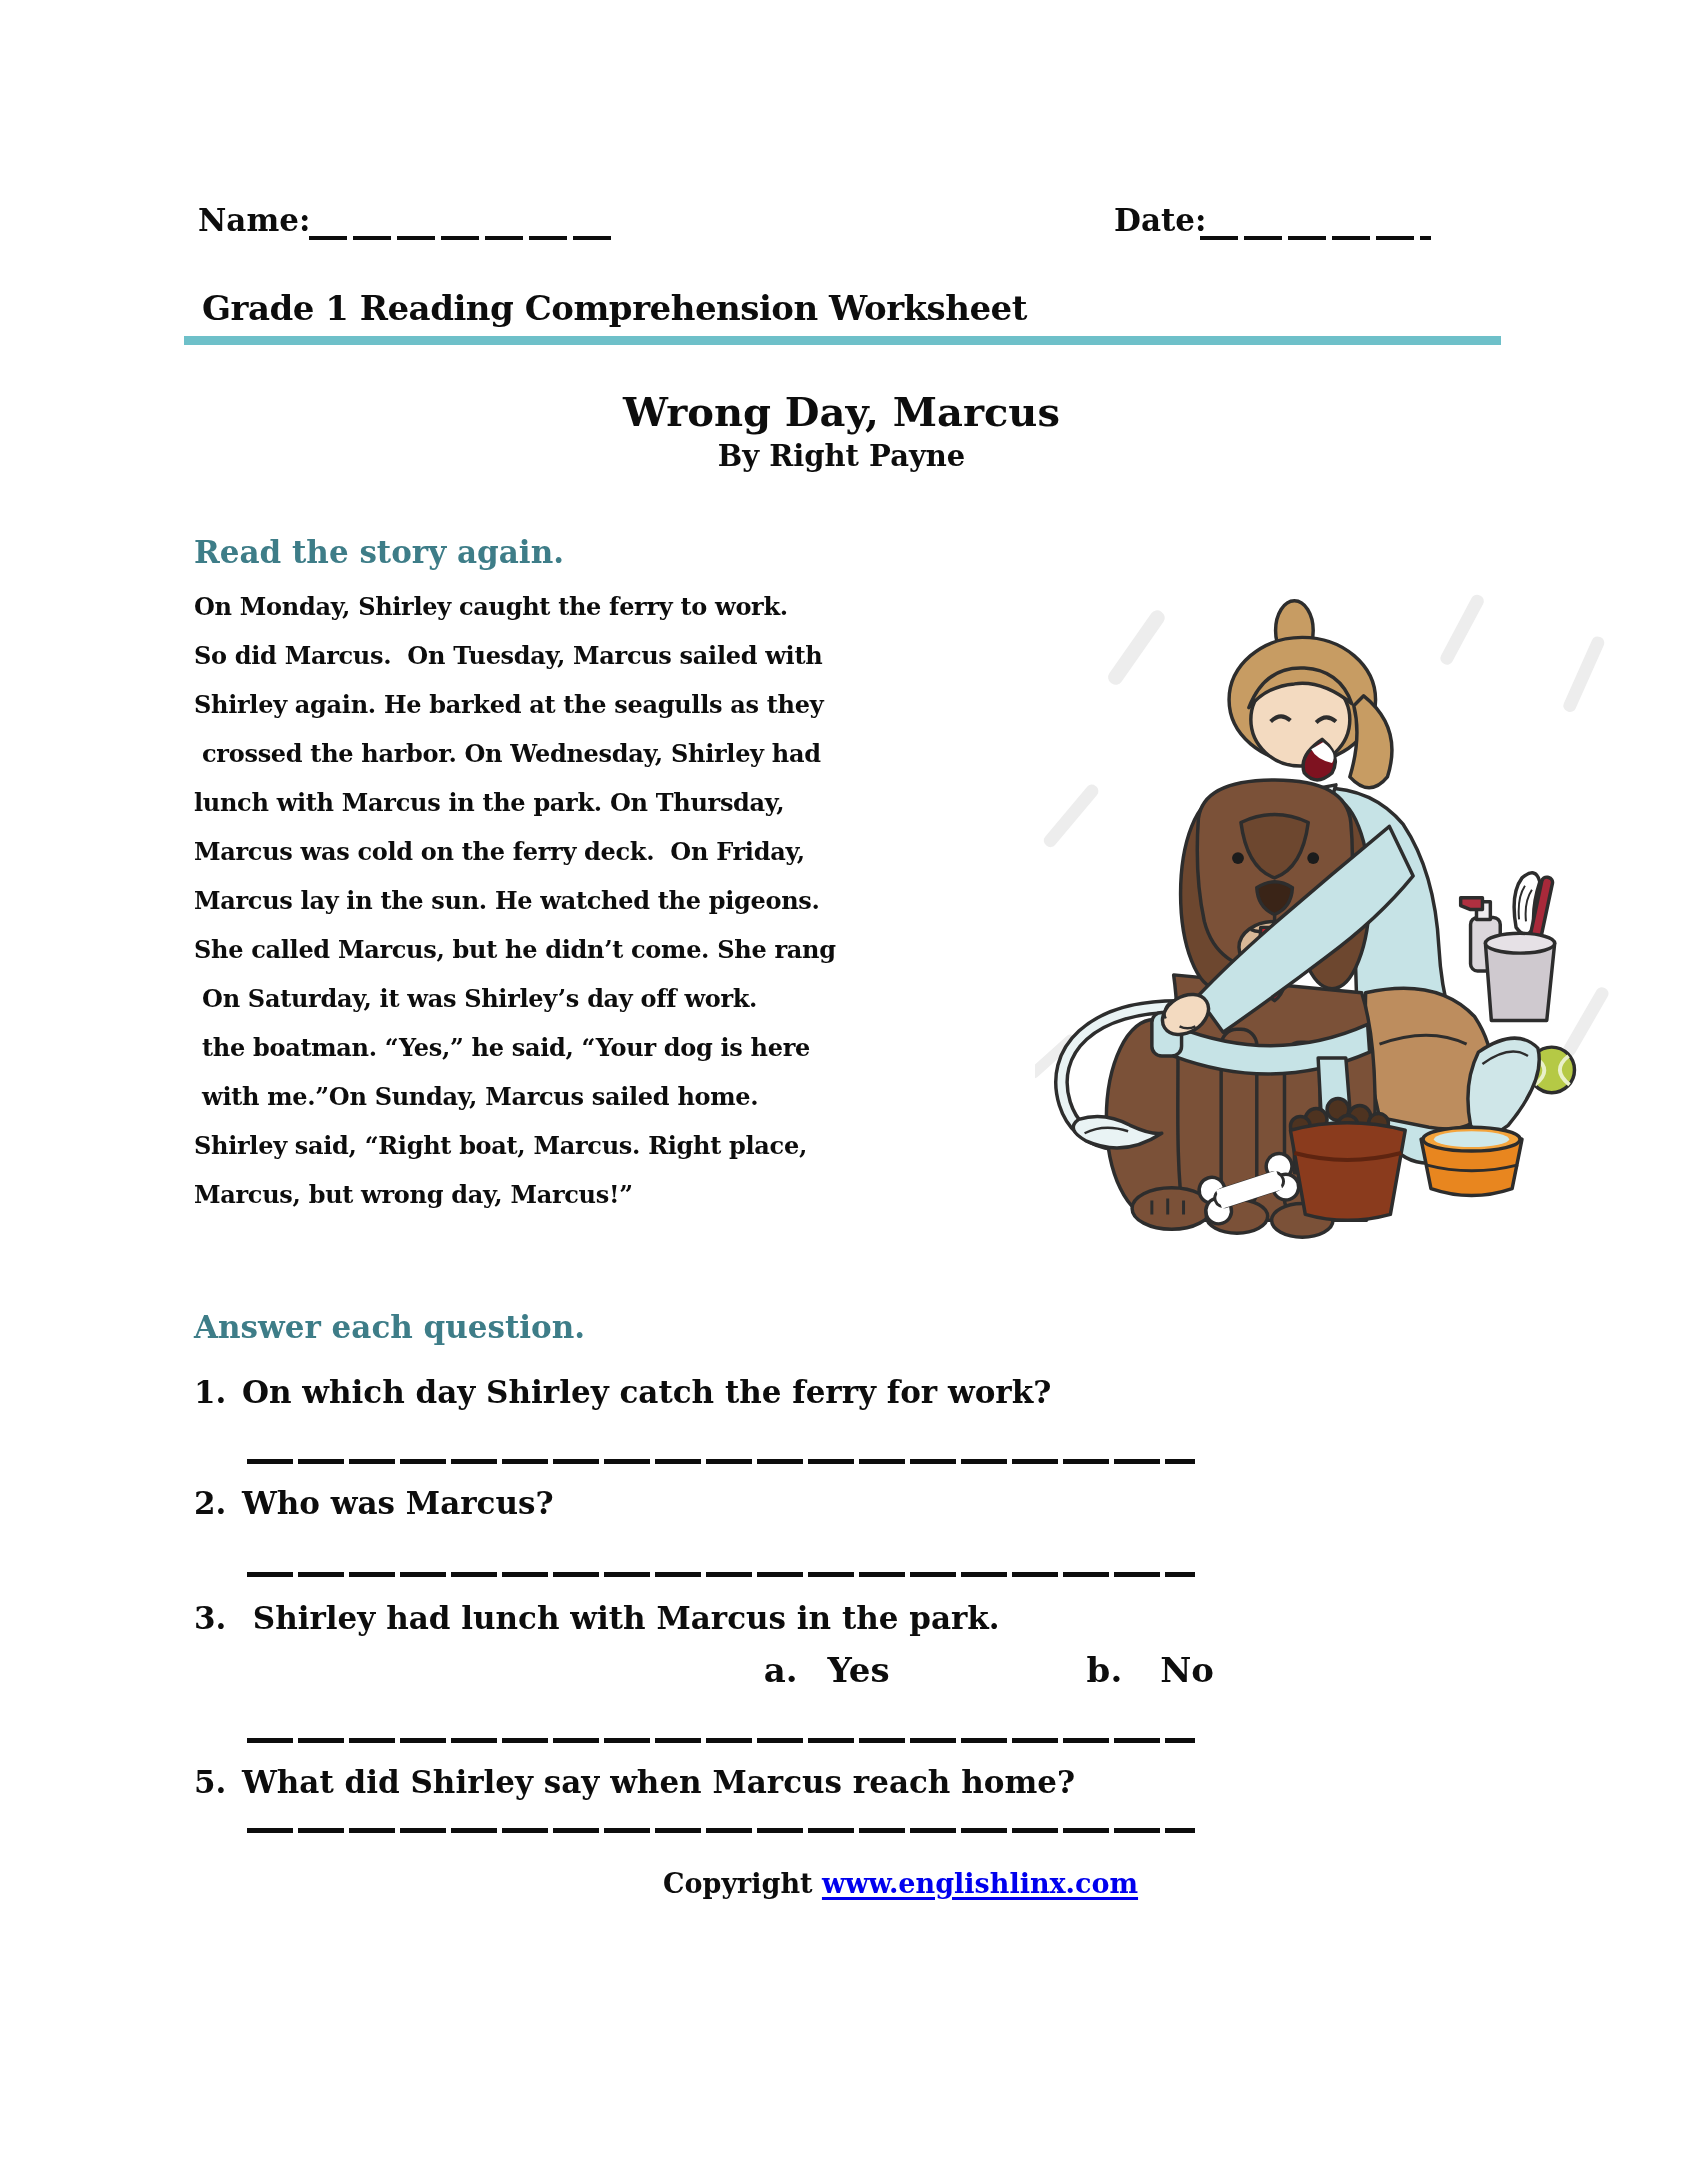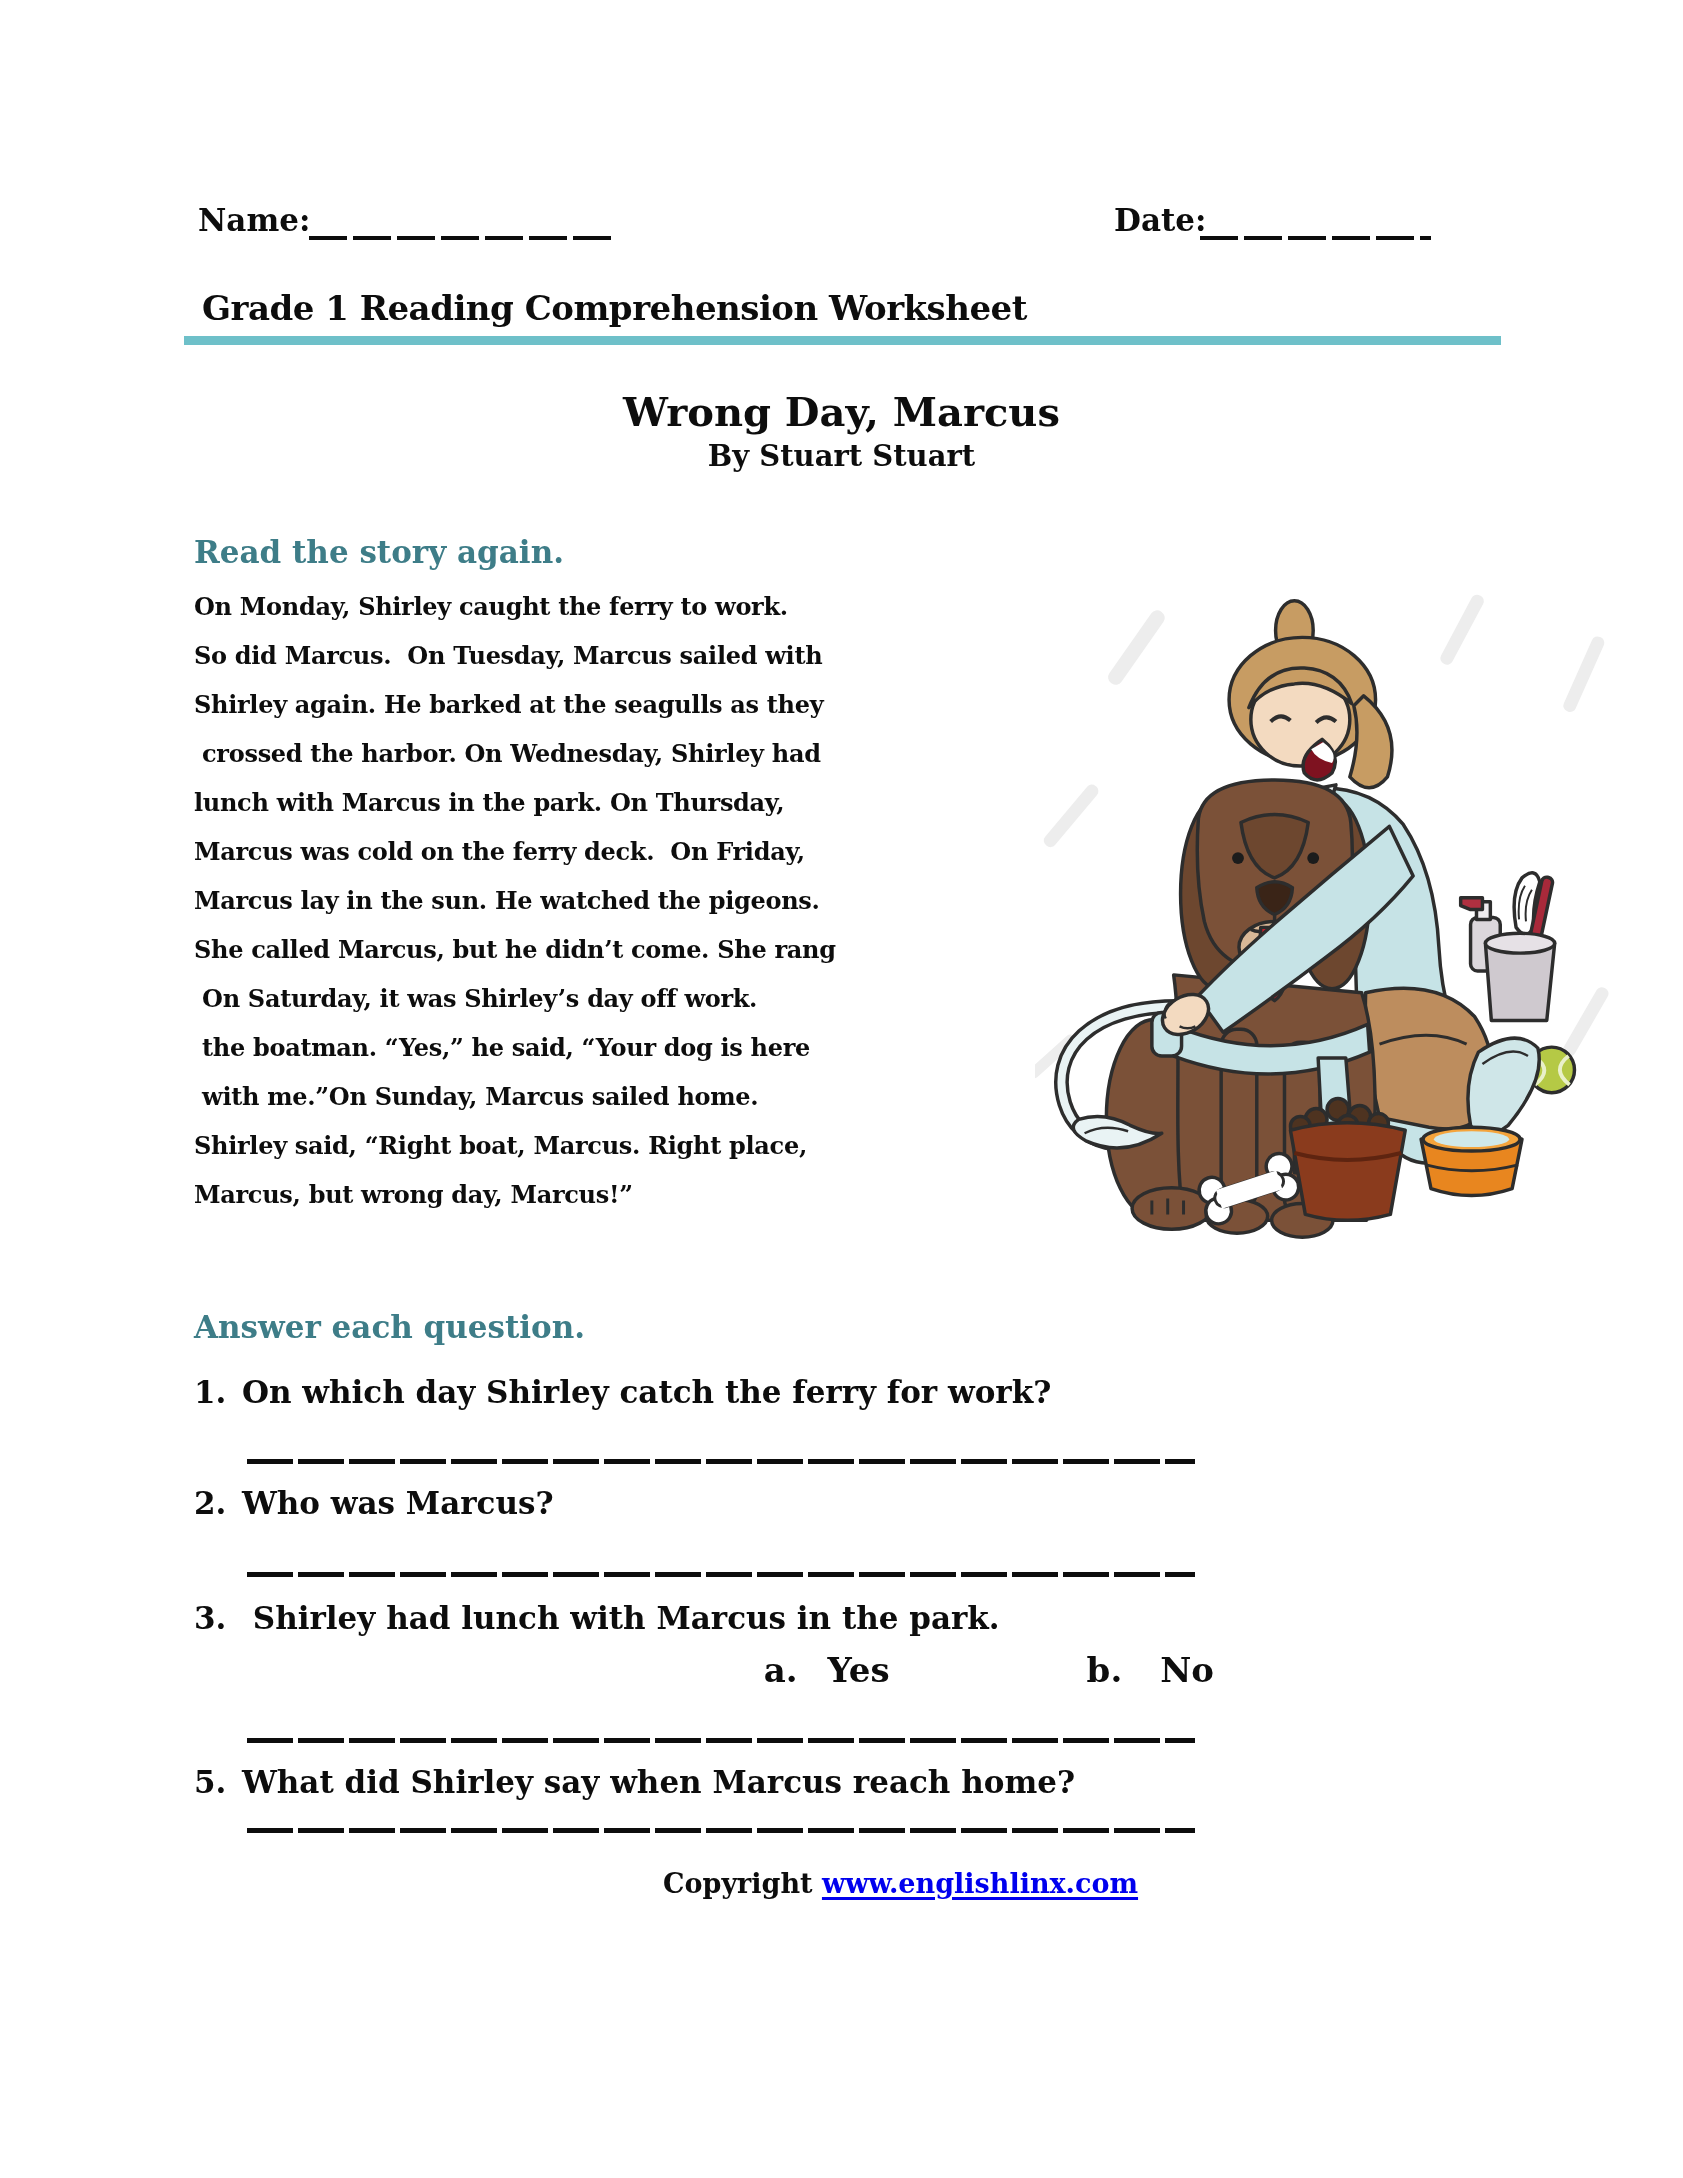--- a/index.html
+++ b/index.html
@@ -44,21 +44,21 @@
   <div class="abs label" style="left:198px; top:202px;">Name:</div>
   <div class="abs fill-line" style="left:309px; top:236px; width:305px;"></div>
   <div class="abs label" style="left:1114px; top:202px;">Date:</div>
   <div class="abs fill-line" style="left:1200px; top:236px; width:231px;"></div>
 
   <div class="abs heading" style="left:202px; top:288px;">Grade 1 Reading Comprehension Worksheet</div>
   <div class="abs teal-bar" style="left:184px; top:336px; width:1317px;"></div>
 
   <div class="abs title-wrap">
     <div class="title">Wrong Day, Marcus</div>
-    <div class="byline">By Stuart Stuart</div>
+    <div class="byline">By Right Payne</div>
   </div>
 
   <div class="abs teal-h" style="left:194px; top:532px;">Read the story again.</div>
 
   <div class="abs story">
       <div class="story-line">On Monday, Shirley caught the ferry to work.</div>
       <div class="story-line">So did Marcus.  On Tuesday, Marcus sailed with</div>
       <div class="story-line">Shirley again. He barked at the seagulls as they</div>
       <div class="story-line"> crossed the harbor. On Wednesday, Shirley had</div>
       <div class="story-line">lunch with Marcus in the park. On Thursday,</div>

